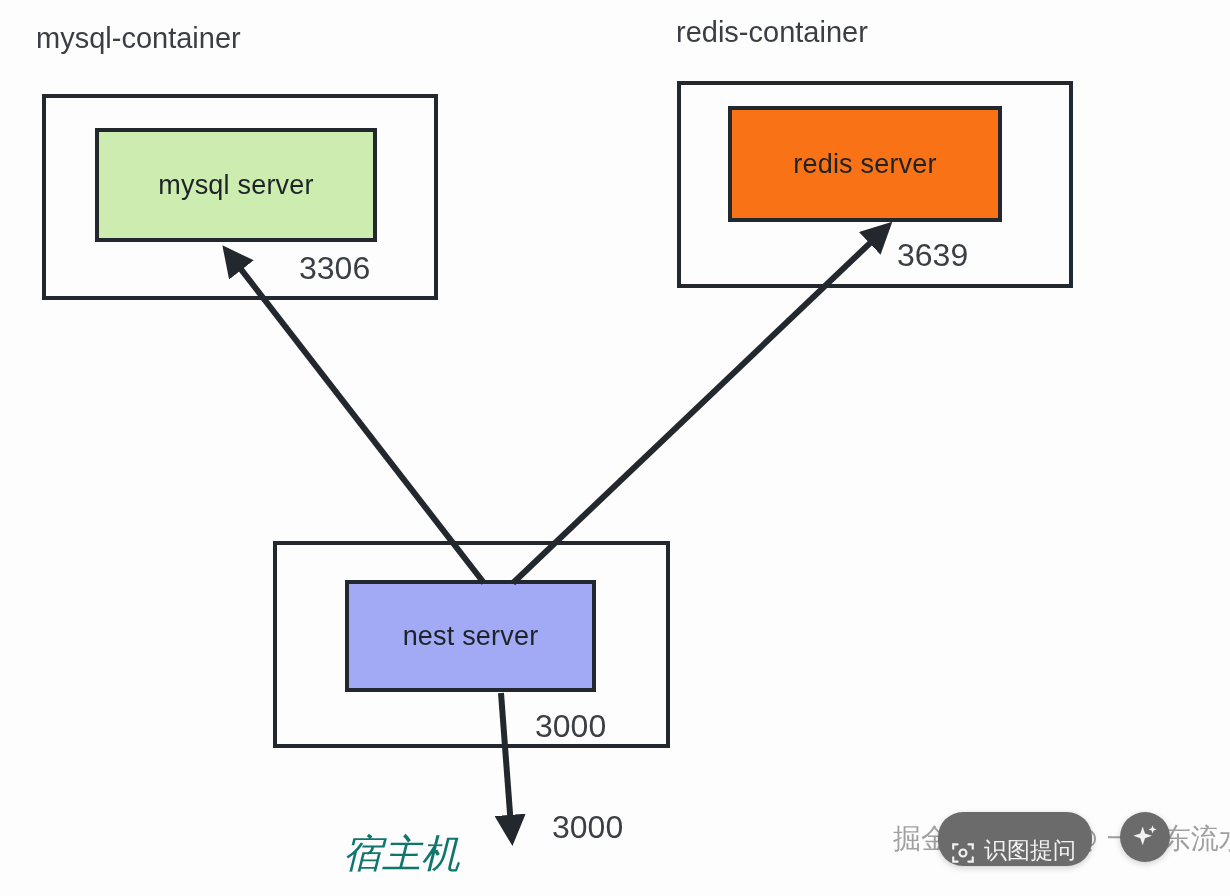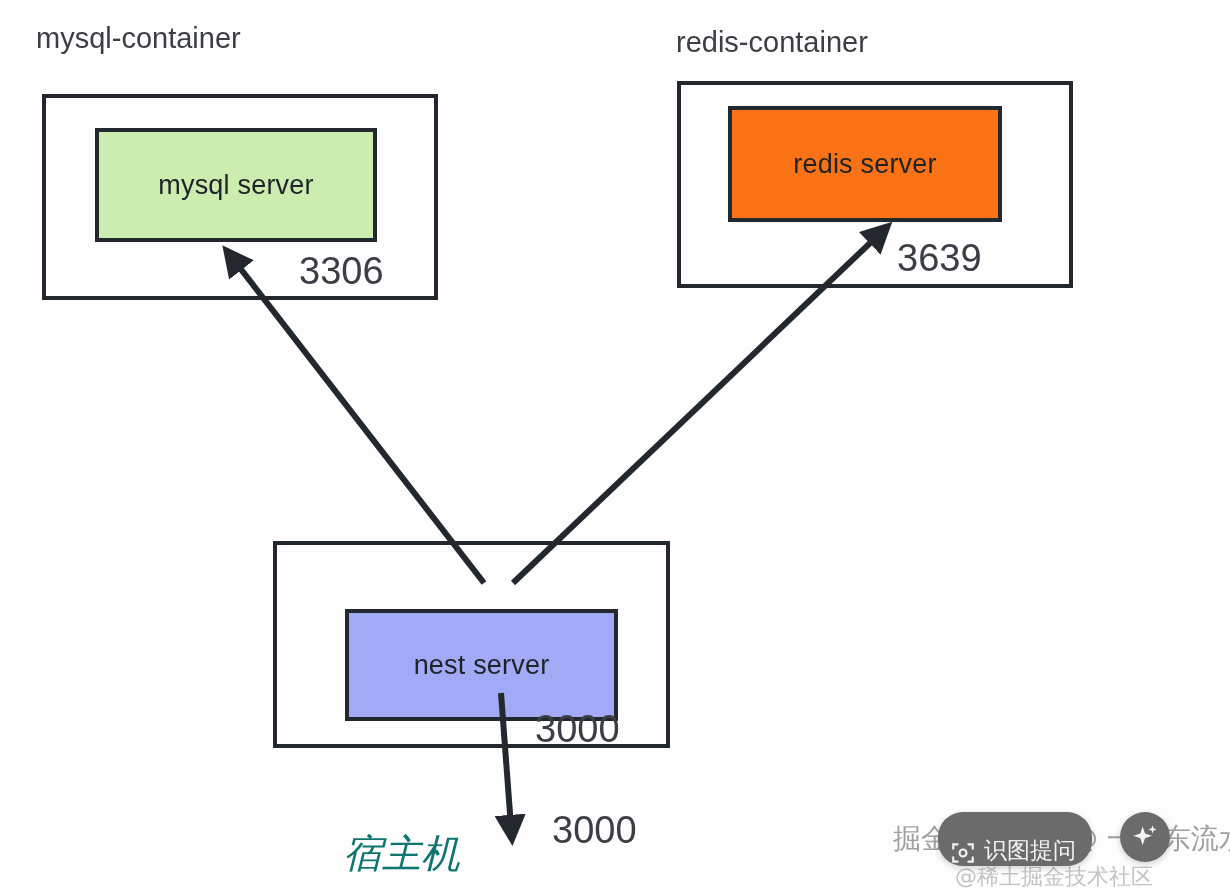--- a/index.html
+++ b/index.html
@@ -37,37 +37,37 @@
     justify-content: center;
   }
   .server-label {
     font-size: 27px;
     color: #1e2328;
     letter-spacing: .2px;
     white-space: nowrap;
   }
   #mysql-server-box { left: 95px;  top: 128px; width: 282px; height: 114px; background: #cdecb0; }
   #redis-server-box { left: 728px; top: 106px; width: 274px; height: 116px; background: #f97316; }
-  #nest-server-box  { left: 345px; top: 580px; width: 273px; height: 112px; background: #a2aaf5; margin-top: 29px; }
+  #nest-server-box  { left: 345px; top: 580px; width: 251px; height: 112px; background: #a2aaf5; }
 
   
   .container-title {
     position: absolute;
     font-size: 29px;
     color: #3b3f45;
     white-space: nowrap;
   }
   #mysql-container-title { left: 36px;  top: 22px; text-align: center; }
-  #redis-container-title { left: 676px; top: 26px; }
+  #redis-container-title { left: 676px; top: 16px; }
   #nest-container-title  { left: 145px; top: 487px; }
 
   
   .port-label {
     position: absolute;
-    font-size: 38px;
+    font-size: 32px;
     color: #3b3f45;
     white-space: nowrap;
   }
   #mysql-port-label { left: 299px; top: 250px; }
   #redis-port-label { left: 897px; top: 237px; }
   #nest-port-label  { left: 535px; top: 708px; }
   #host-port-label  { left: 552px; top: 809px; }
 
   
   #host-machine-label {
@@ -181,21 +181,20 @@
     </defs>
 
     <line x1="484" y1="583" x2="226" y2="250" stroke="#23282e" stroke-width="6" marker-end="url(#arrowhead)"></line>
 
     <line x1="513" y1="583" x2="888" y2="226" stroke="#23282e" stroke-width="6" marker-end="url(#arrowhead)"></line>
 
     <line x1="501" y1="693" x2="512" y2="840" stroke="#23282e" stroke-width="6" marker-end="url(#arrowhead)"></line>
   </svg>
 
   <div id="watermark-main">掘金技术社区 @ 一江东流水</div>
-  <div id="watermark-sub">@稀土掘金技术社区</div>
 
   <div id="scan-ask-button">
     <span style="width:26px;height:26px;display:inline-block;">
       <svg viewBox="0 0 24 24" width="26" height="26" fill="none" stroke="#f2f2f2" stroke-width="2" stroke-linecap="round">
         <path d="M3 8 V4 H7"></path>
         <path d="M17 4 H21 V8"></path>
         <path d="M21 16 V20 H17"></path>
         <path d="M7 20 H3 V16"></path>
         <circle cx="12" cy="12" r="3.2"></circle>
       </svg>

